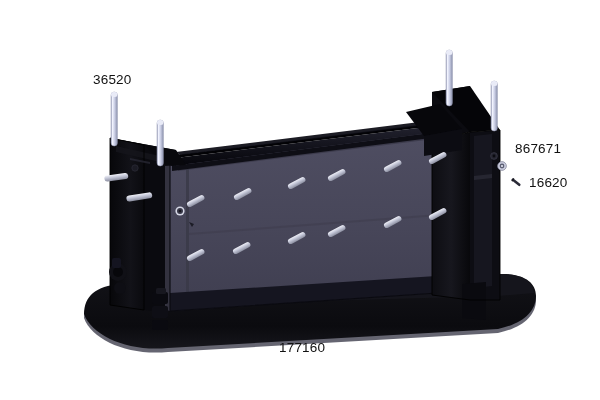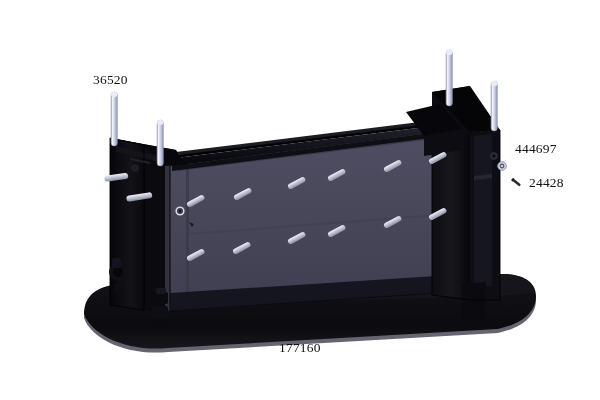--- a/index.html
+++ b/index.html
@@ -18,21 +18,21 @@
   }
   #artwork {
     position: absolute;
     left: 0;
     top: 0;
     width: 600px;
     height: 400px;
   }
   .callout {
     position: absolute;
-    font-family: Liberation Serif, serif;
+    font-family: Liberation Sans, sans-serif;
     font-size: 13.5px;
     font-weight: 400;
     color: #111111;
     letter-spacing: 0.2px;
     white-space: nowrap;
     user-select: none;
   }
   #label-36520  { left: 93px;  top: 72px; }
   #label-990374 { left: 515px; top: 141px; }
   #label-36504  { left: 529px; top: 175px; }
@@ -270,19 +270,19 @@
     </g>
     <g transform="translate(514,179) rotate(38)">
       <rect x="0" y="0" width="9" height="2.6" rx="1.3" fill="#2b2b38"></rect>
       <rect x="-1.6" y="-0.4" width="2.4" height="3.4" rx="1" fill="#1a1a24"></rect>
     </g>
 
   </svg>
 
   <div class="callout" id="label-36520">36520</div>
 
-  <div class="callout" id="label-990374">444697</div>
-
-  <div class="callout" id="label-36504">24428</div>
+  <div class="callout" id="label-990374">867671</div>
+
+  <div class="callout" id="label-36504">16620</div>
 
   <div class="callout" id="label-360070">177160</div>
 
 </div>
 
 </body></html>

